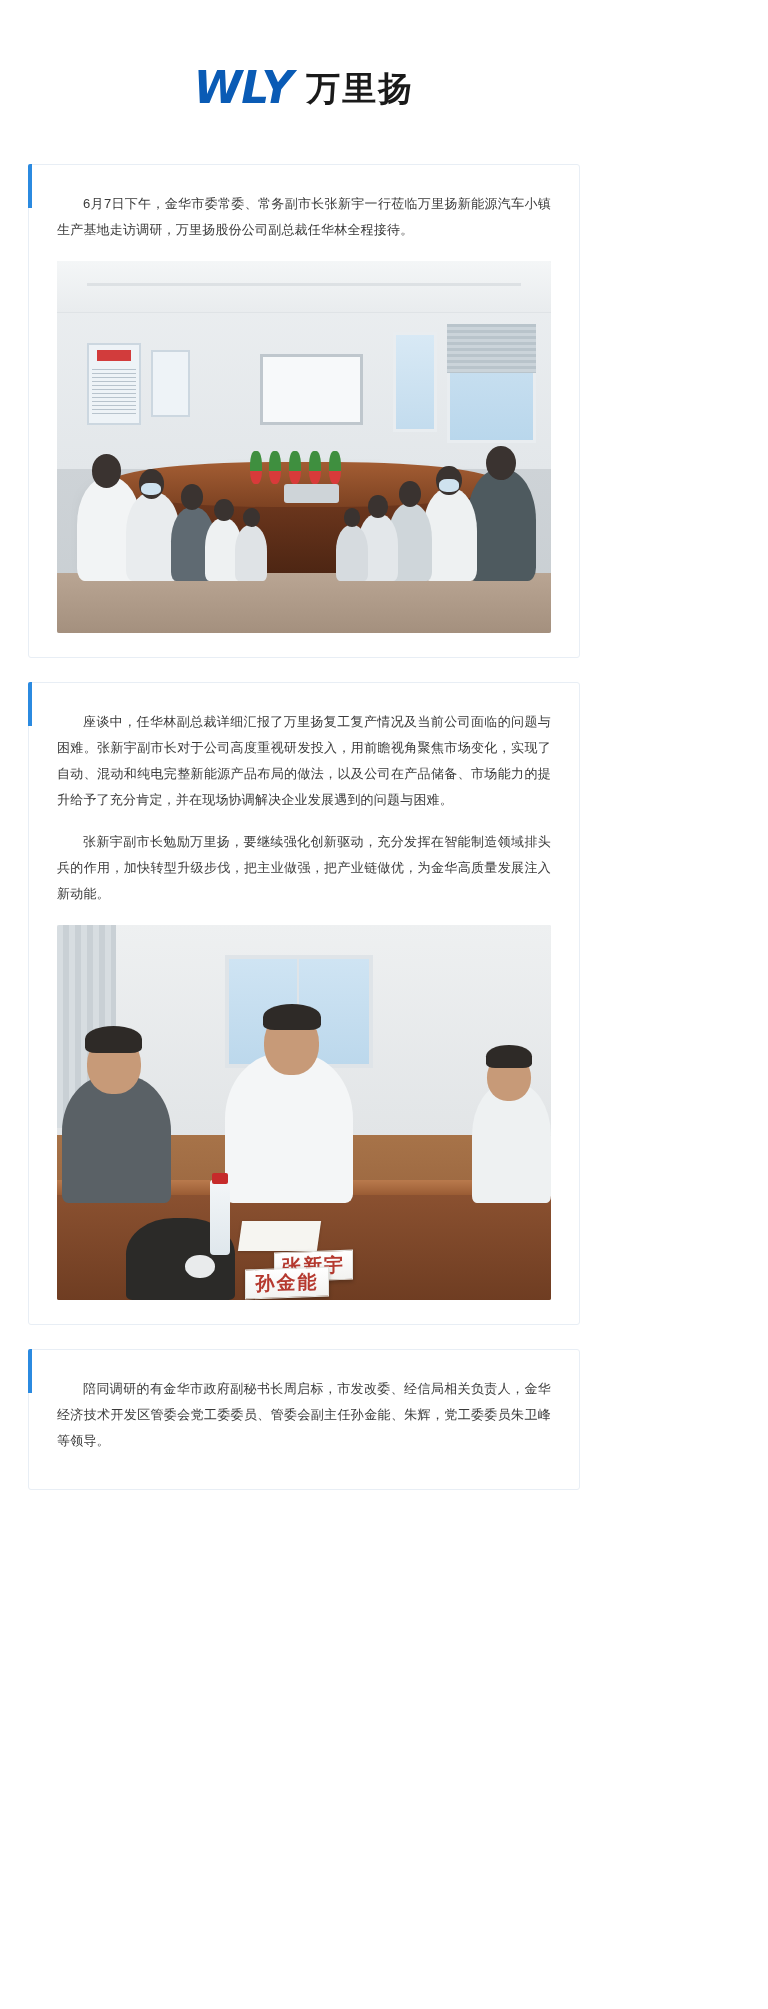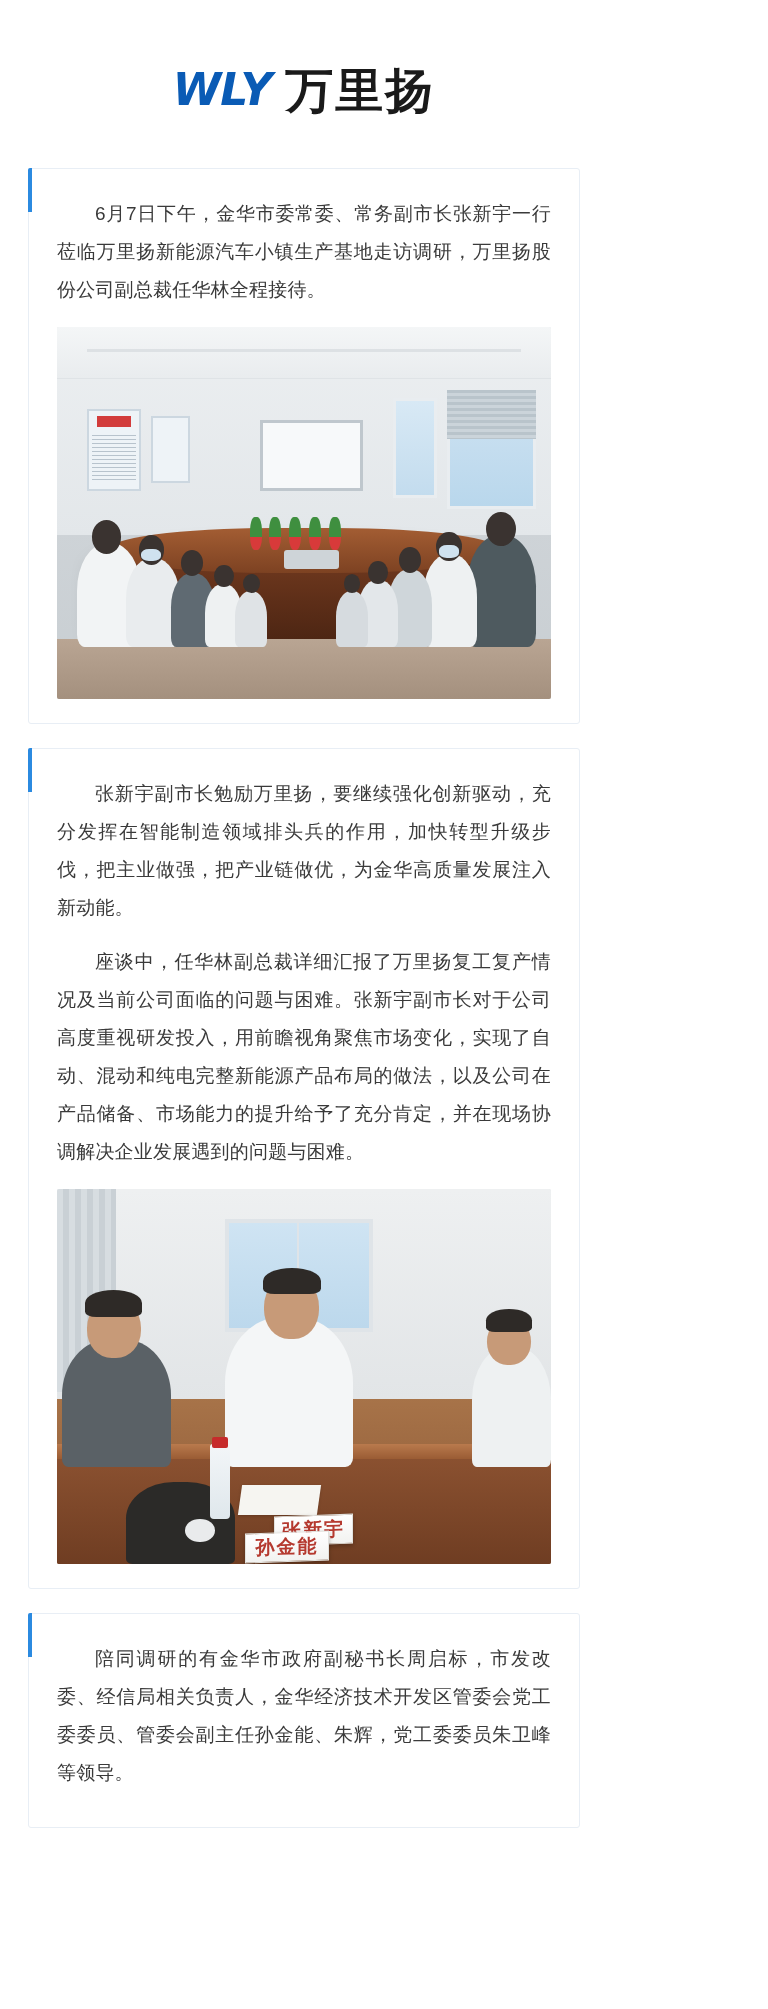--- a/index.html
+++ b/index.html
@@ -38,21 +38,21 @@
     font-weight: bold;
     font-style: italic;
     font-size: 44px;
     letter-spacing: -1px;
     color: #0a5bb5;
     line-height: 1;
   }
   .logo-text {
     font-family: "DejaVu Sans", sans-serif;
     font-weight: bold;
-    font-size: 48px;
+    font-size: 34px;
     letter-spacing: 2px;
     color: #1a1a1a;
     line-height: 1;
   }
   
   .card {
     position: relative;
     margin: 0 28px 24px 28px;
     background: #ffffff;
     border: 1px solid #e8eef5;
@@ -68,21 +68,21 @@
     width: 4px;
     height: 44px;
     background: #2b8ae0;
     border-radius: 2px 0 0 0;
   }
   .card-inner {
     padding: 4px 6px 2px 6px;
   }
   p.para {
     margin: 0 0 16px 0;
-    font-size: 19px;
+    font-size: 13px;
     line-height: 2.0;
     color: #3a3a3a;
     text-indent: 2em;
     text-align: justify;
     letter-spacing: 0.2px;
   }
   p.para:last-child { margin-bottom: 11px; }
 
   
   .photo {
@@ -310,22 +310,22 @@
         <div class="person" style="right:31%; width:8%;  height:18%; background:#e3e7ea;"></div>
         <div class="head" style="right:33%; bottom:31%; width:4%;  height:6%;"></div>
         <div class="person" style="right:37%; width:6.5%;height:15%; background:#d6dbdf;"></div>
         <div class="head" style="right:38.6%;bottom:28.5%;width:3.4%;height:5%;"></div>
       </div>
     </div>
   </div>
 
   <div class="card">
     <div class="card-inner">
+      <p class="para">座谈中，任华林副总裁详细汇报了万里扬复工复产情况及当前公司面临的问题与困难。张新宇副市长对于公司高度重视研发投入，用前瞻视角聚焦市场变化，实现了自动、混动和纯电完整新能源产品布局的做法，以及公司在产品储备、市场能力的提升给予了充分肯定，并在现场协调解决企业发展遇到的问题与困难。</p>
       <p class="para">张新宇副市长勉励万里扬，要继续强化创新驱动，充分发挥在智能制造领域排头兵的作用，加快转型升级步伐，把主业做强，把产业链做优，为金华高质量发展注入新动能。</p>
-      <p class="para">座谈中，任华林副总裁详细汇报了万里扬复工复产情况及当前公司面临的问题与困难。张新宇副市长对于公司高度重视研发投入，用前瞻视角聚焦市场变化，实现了自动、混动和纯电完整新能源产品布局的做法，以及公司在产品储备、市场能力的提升给予了充分肯定，并在现场协调解决企业发展遇到的问题与困难。</p>
 
       <div class="photo photo-2 p2">
         <div class="wall"></div>
         <div class="curtain"></div>
         <div class="win"></div>
         <div class="win-bar"></div>
         <div class="desk"></div>
         <div class="desk-edge"></div>
 
         <div class="torso" style="left:1%;  bottom:26%; width:22%; height:34%; background:#5a6166;"></div>

